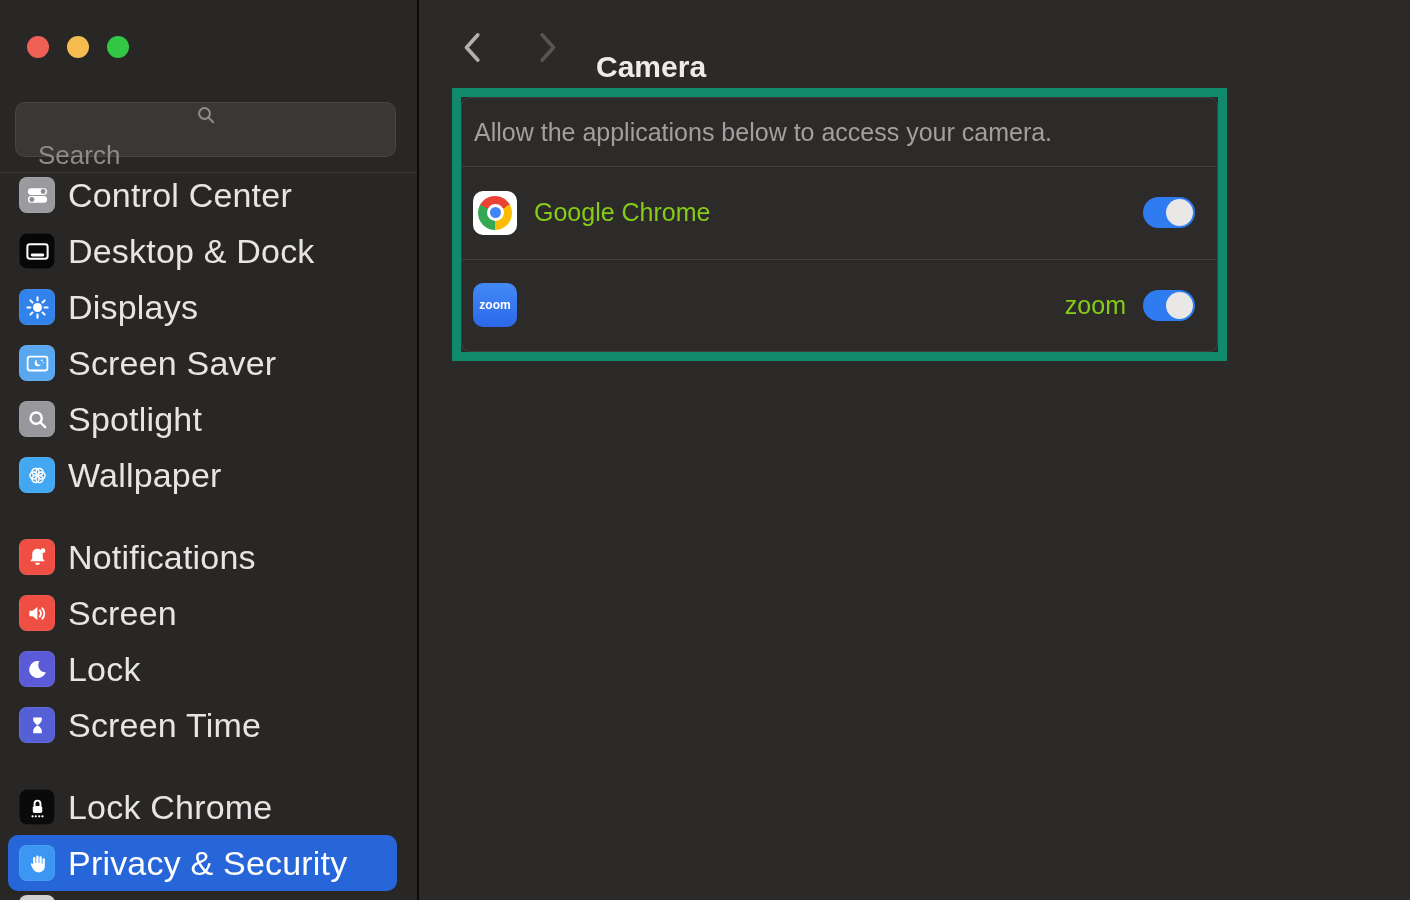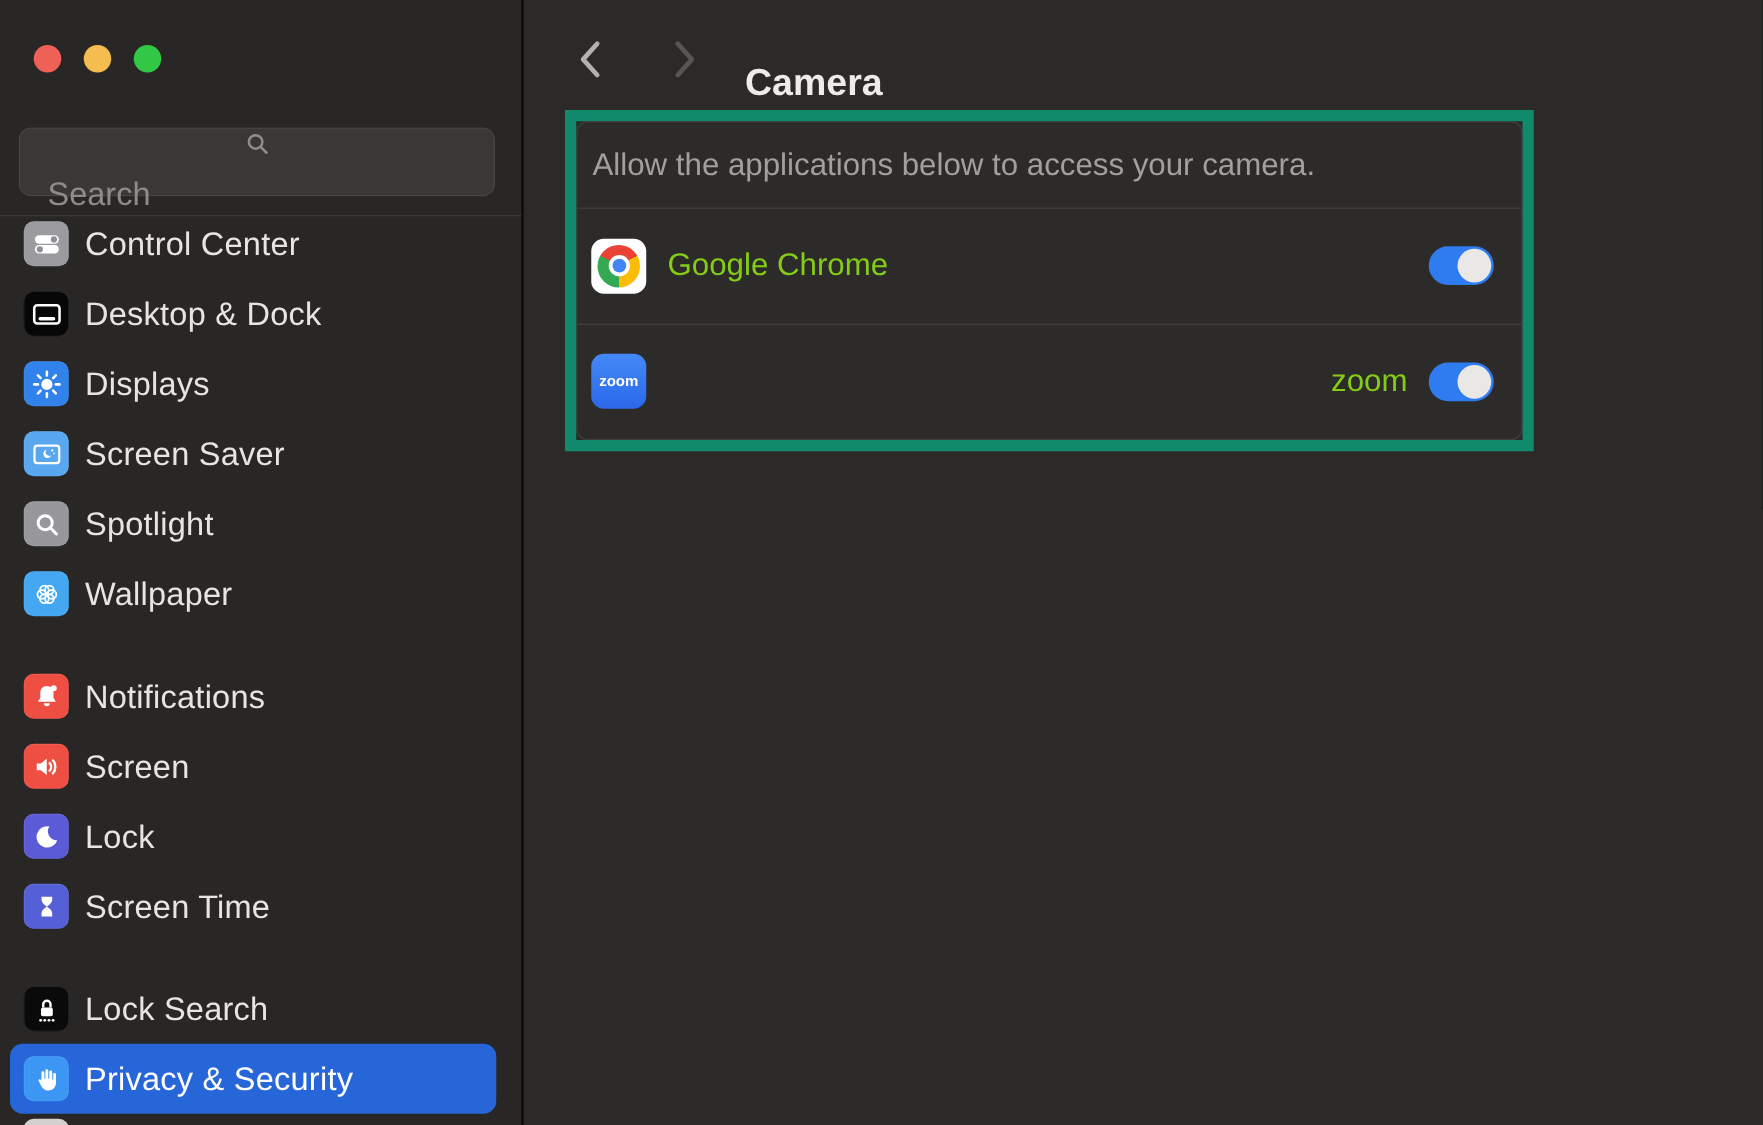--- a/index.html
+++ b/index.html
@@ -32,21 +32,21 @@
   .item{
     display:flex;align-items:center;height:56px;padding-left:11px;
     border-radius:10px;gap:13px;cursor:default;box-sizing:border-box;
   }
   .tile{
     width:36px;height:36px;border-radius:8px;flex:none;
     display:flex;align-items:center;justify-content:center;
     box-shadow:inset 0 0 0 .5px rgba(255,255,255,.15);
   }
   .tile svg{width:27px;height:27px;display:block;}
-  .item-label{font-size:26px;color:#e6e5e4;letter-spacing:.2px;white-space:nowrap;}
+  .item-label{font-size:34px;color:#e6e5e4;letter-spacing:.2px;white-space:nowrap;}
   .item.selected .item-label{color:#ffffff;}
   .partial-icon{position:absolute;left:19px;top:895px;width:36px;height:36px;border-radius:8px;background:#d2d1d0;}
   
   .nav-btn{position:absolute;top:31px;width:30px;height:33px;background:transparent;border:none;padding:0;cursor:pointer;}
   .nav-btn svg{width:100%;height:100%;display:block;}
   .back-btn{left:459px;}
   .fwd-btn{left:531px;}
   .page-title{position:absolute;left:596px;top:30px;font-size:30px;font-weight:700;color:#edecEB;color:#edecea;}
   
   .highlight-box{
@@ -231,21 +231,21 @@
     <span class="tile" style="background: rgb(10, 10, 10);">
               <svg viewBox="0 0 24 24">
                 <path d="M9.4 10.6V8.5a2.6 2.6 0 0 1 5.2 0v2.1" fill="none" stroke="#fff" stroke-width="1.7"></path>
                 <rect x="7.8" y="10.6" width="8.4" height="6.2" rx="1.4" fill="#fff"></rect>
                 <circle cx="7.6" cy="19.8" r="1" fill="#fff"></circle>
                 <circle cx="10.5" cy="19.8" r="1" fill="#fff"></circle>
                 <circle cx="13.5" cy="19.8" r="1" fill="#fff"></circle>
                 <circle cx="16.4" cy="19.8" r="1" fill="#fff"></circle>
               </svg>
             </span>
-    <span class="item-label">Lock Search</span>
+    <span class="item-label">Lock Chrome</span>
   </div>
 
   <div class="item selected" style="background: rgb(39, 102, 216); text-align: right;">
     <span class="tile" style="background: rgb(60, 150, 244);">
               <svg viewBox="0 0 24 24">
                 <path fill="#fff" d="M8.1 12.8V7.2a1.05 1.05 0 0 1 2.1 0v4.3h.7V5.9a1.05 1.05 0 0 1 2.1 0v5.6h.7V6.7a1.05 1.05 0 0 1 2.1 0v5.5h.7V8.4a1 1 0 0 1 2 0v5.9c0 3.4-2.2 5.6-5.4 5.6c-2.7 0-4.2-1.3-5.5-3.9l-1.5-3c-.4-.8.7-1.6 1.4-.8z"></path>
               </svg>
             </span>
     <span class="item-label">Privacy &amp; Security</span>
   </div>

